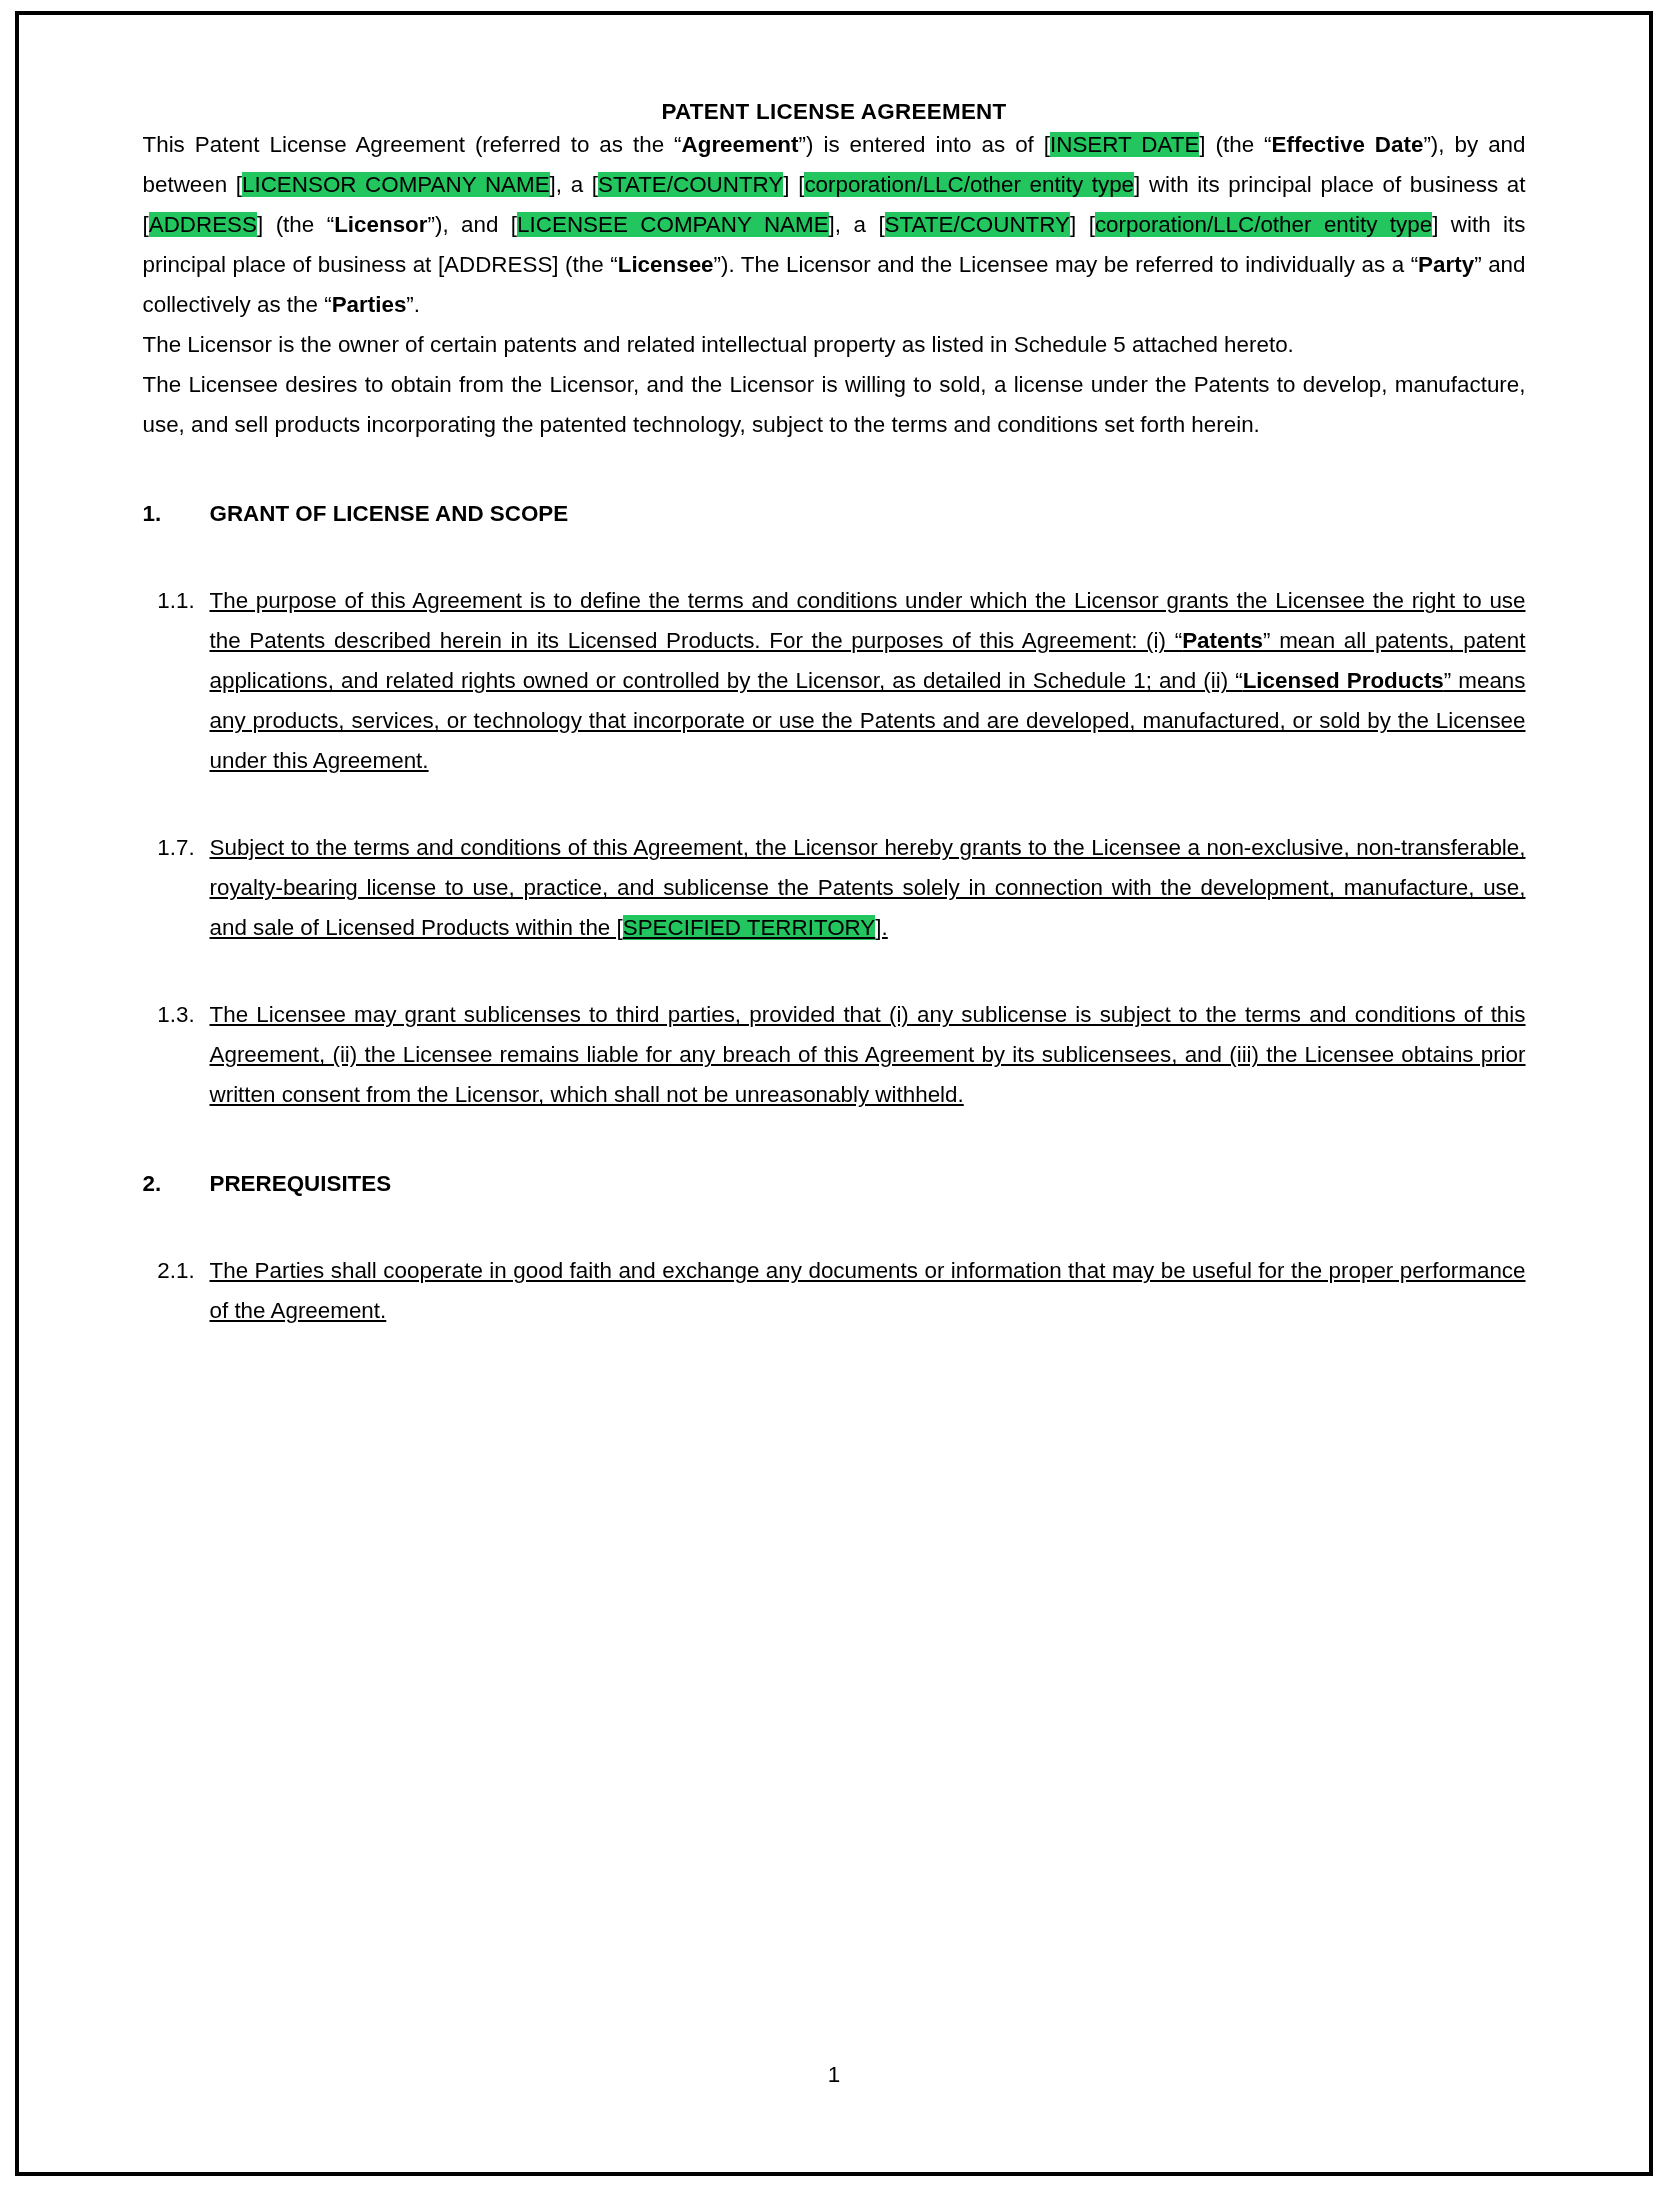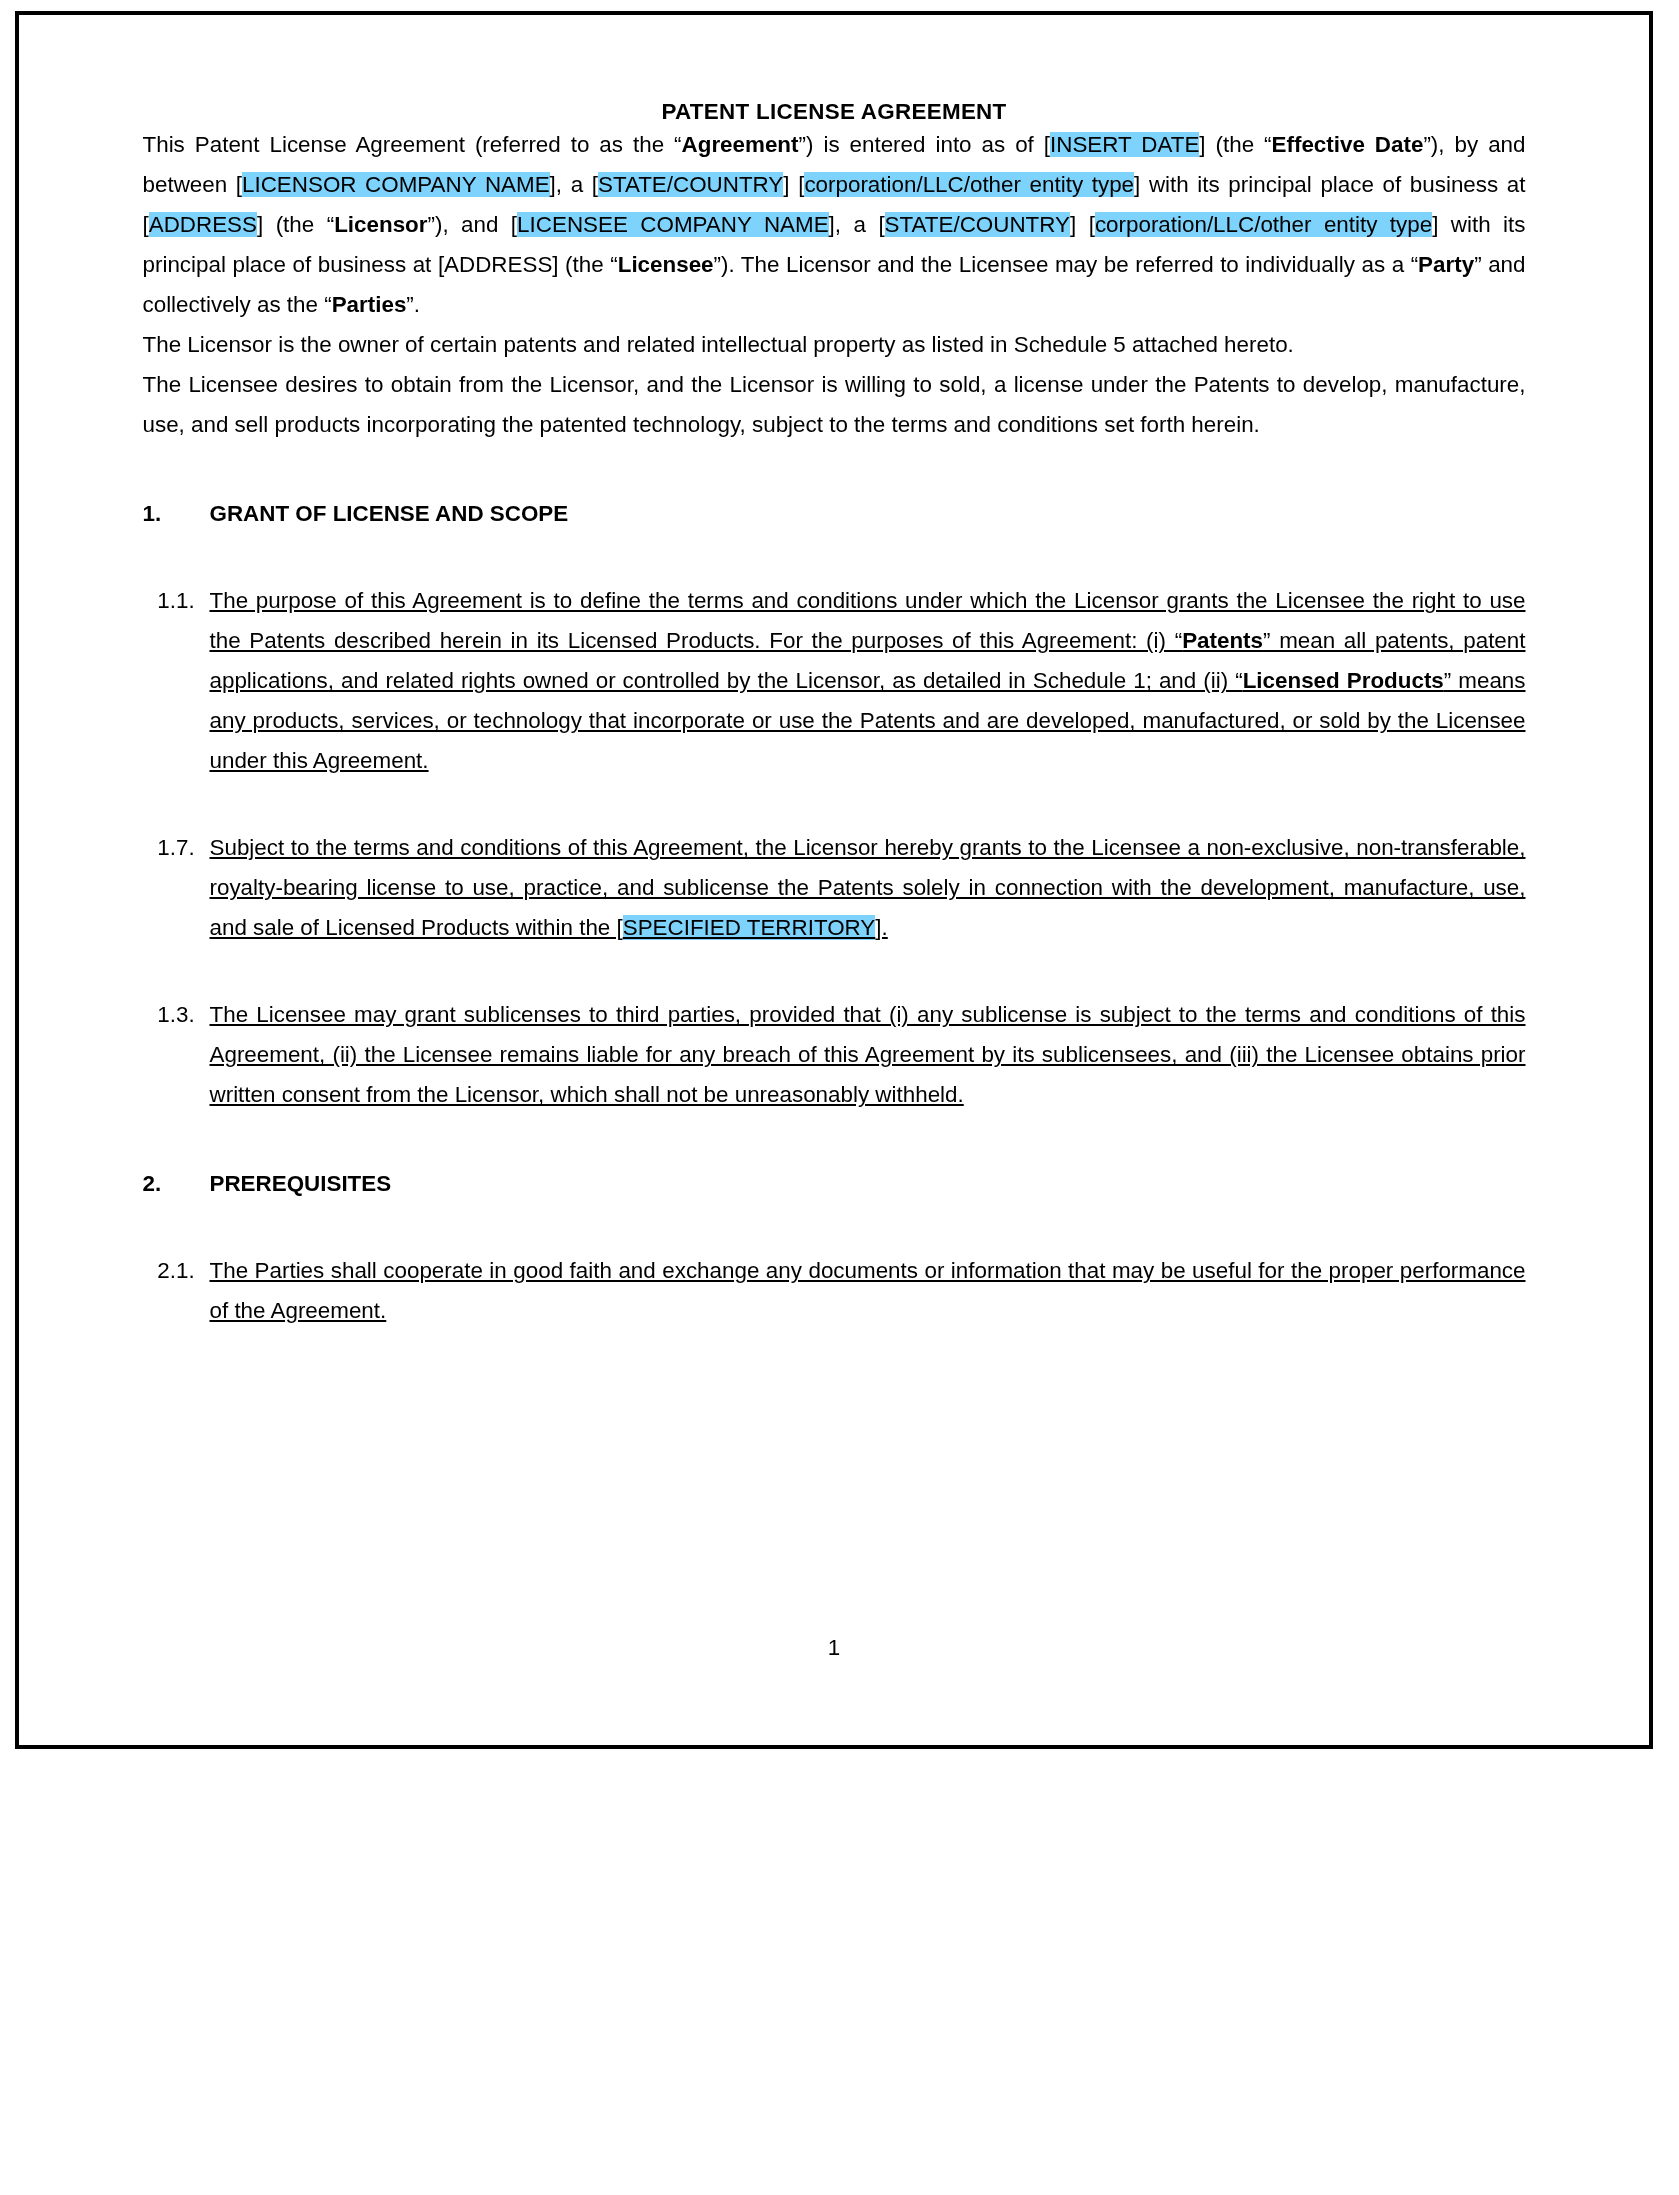--- a/index.html
+++ b/index.html
@@ -13,21 +13,21 @@
     width: 1679px;
     height: 2195px;
     position: relative;
     overflow: hidden;
   }
   #page {
     position: absolute;
     left: 15px;
     top: 11.4px;
     width: 1638px;
-    height: 1738px;
+    height: 2165px;
     border: 4.4px solid #000000;
     box-sizing: border-box;
     background: #ffffff;
   }
   #page-inner {
     position: absolute;
     left: 0;
     top: 0;
     right: 0;
     bottom: 0;
@@ -53,21 +53,21 @@
     line-height: 40px;
     color: #000;
     margin: 0;
     -webkit-hyphens: none;
     hyphens: none;
   }
   .sp-first { margin-top: 37px; }
   .sp { margin-top: 30px; }
 
   .hl {
-    background-color: #7dd3fc;
+    background-color: #22c55e;
   }
   b, strong { font-weight: bold; }
 
   
   .section-heading {
     display: flex;
     font-size: 22.4px;
     line-height: 40px;
     font-weight: bold;
     color: #000;

